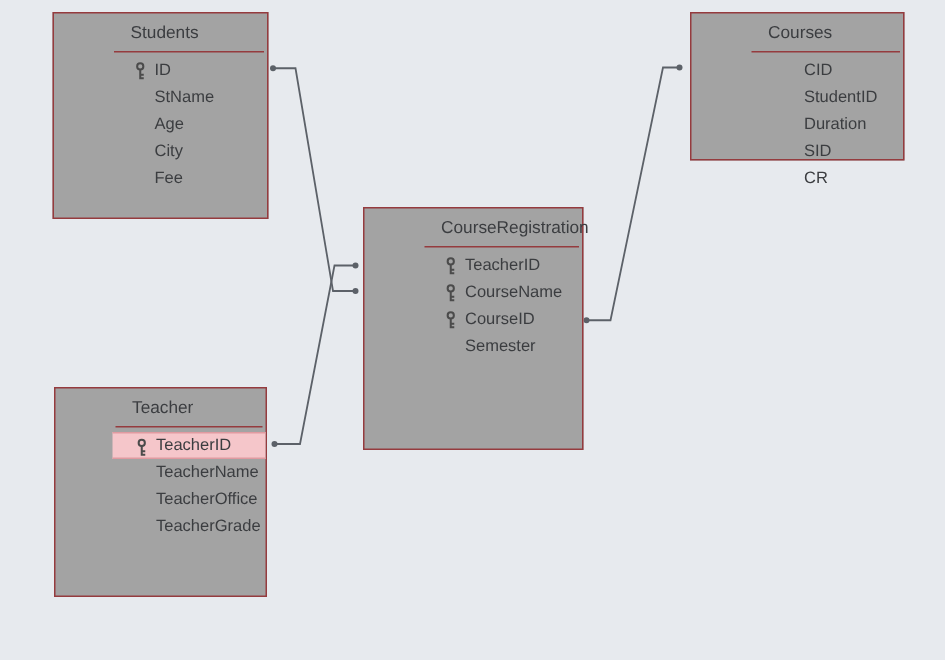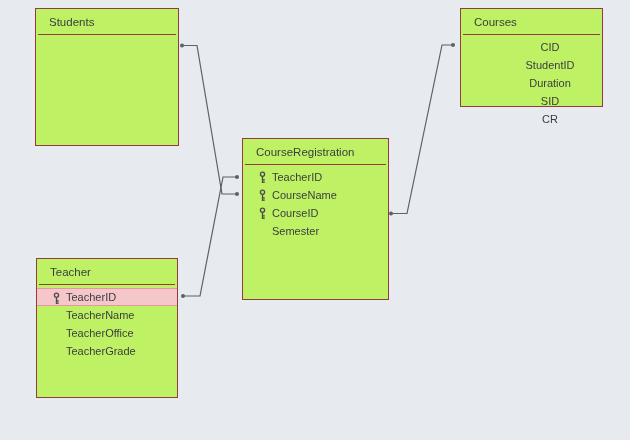--- a/index.html
+++ b/index.html
@@ -8,24 +8,25 @@
     background: #e7eaee;
     font-family: "Liberation Sans", sans-serif;
     position: relative;
     overflow: hidden;
   }
   .canvas { position: absolute; inset: 0; }
   svg.links { position: absolute; left: 0; top: 0; }
 
   .tbl {
     position: absolute;
-    background: #bef264;
+    background: #a3a3a3;
     border: 1px solid #953b3e;
     box-sizing: border-box;
     cursor: default;
+    padding-left: 38px;
   }
   .tbl-title {
     height: 25px;
     display: flex; align-items: center;
     padding-left: 13px;
     font-size: 11.5px;
     color: #3b3d40;
     white-space: nowrap;
   }
   .tbl-sep { height: 0; border-top: 1px solid #953b3e; margin: 0 2px; }
@@ -33,21 +34,21 @@
   .fld {
     position: relative;
     height: 18px;
     box-sizing: border-box;
     display: flex; align-items: center;
     padding-left: 29px;
     font-size: 11px;
     color: #3b3d40;
     white-space: nowrap;
   }
-  .tbl.wide-indent .fld { padding-left: 37px; justify-content: center; }
+  .tbl.wide-indent .fld { padding-left: 37px; }
   .fld .key {
     position: absolute; left: 15px; top: 2.5px;
     width: 9px; height: 13px;
   }
   .fld.selected {
     background: #f5c6ca;
     border-top: 1px solid #e09aa0;
     border-bottom: 1px solid #e09aa0;
   }
 
@@ -74,20 +75,41 @@
       <circle cx="183" cy="296" r="2"></circle>
       <circle cx="237" cy="177" r="2"></circle>
       <circle cx="391" cy="213.5" r="2"></circle>
       <circle cx="453" cy="45" r="2"></circle>
     </g>
   </svg>
 
   <div class="tbl" id="tbl-students">
     <div class="tbl-title">Students</div>
     <div class="tbl-sep"></div>
+    <div class="flds">
+      <div class="fld">
+        <svg class="key" viewBox="0 0 10 14">
+            <circle cx="5" cy="3.4" r="2.3" fill="none" stroke="#4b4b4b" stroke-width="1.5"></circle>
+            <path d="M5 5.7 L5 13 M5 9.6 L7.6 9.6 M5 12.2 L7.6 12.2" stroke="#4b4b4b" stroke-width="1.5" fill="none"></path>
+          </svg>
+        <span>ID</span>
+      </div>
+      <div class="fld">
+        <span>StName</span>
+      </div>
+      <div class="fld">
+        <span>Age</span>
+      </div>
+      <div class="fld">
+        <span>City</span>
+      </div>
+      <div class="fld">
+        <span>Fee</span>
+      </div>
+    </div>
   </div>
 
   <div class="tbl wide-indent" id="tbl-courses">
     <div class="tbl-title">Courses</div>
     <div class="tbl-sep"></div>
     <div class="flds">
       <div class="fld">
         <span>CID</span>
       </div>
       <div class="fld">

